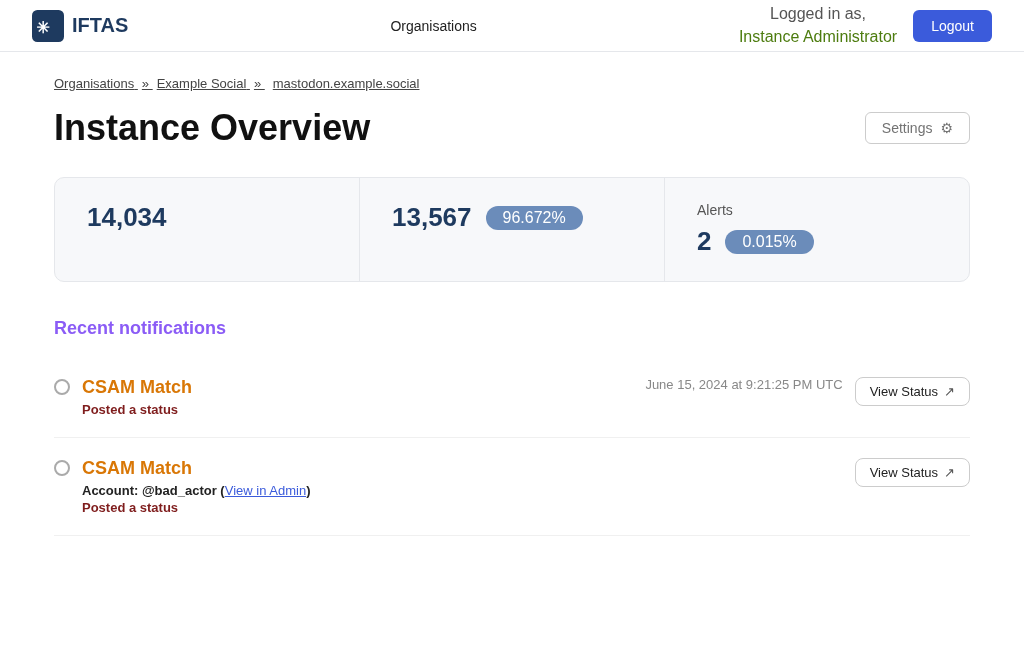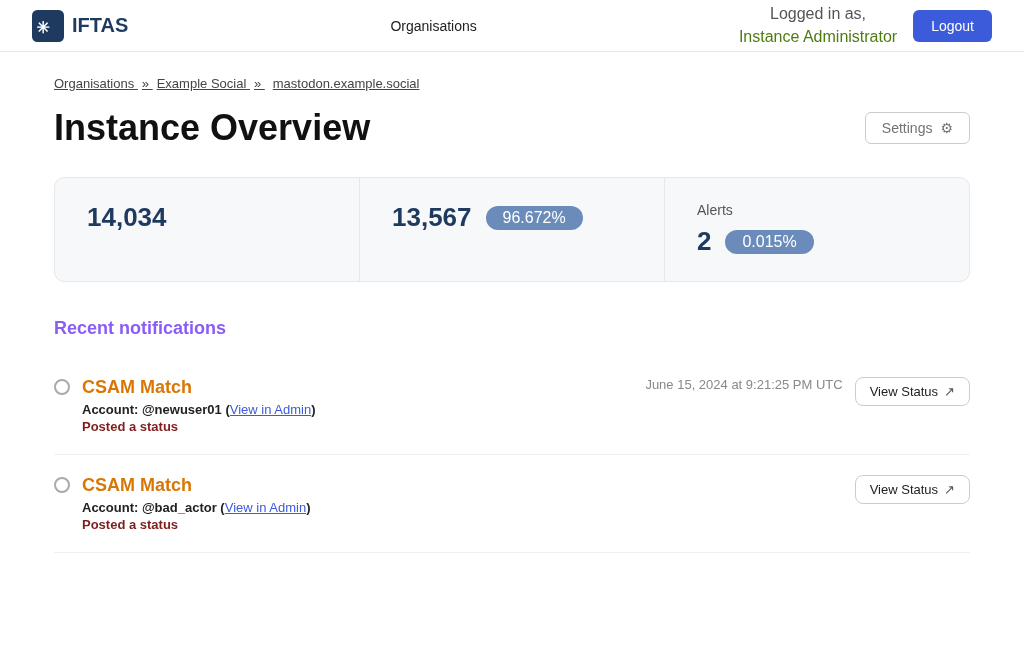--- a/index.html
+++ b/index.html
@@ -280,24 +280,20 @@
   </div>
 
   <div>
     <h2 class="section-title">Recent notifications</h2>
 
     <div class="notification-item">
       <div class="notification-left">
         <div class="notif-dot"></div>
         <div class="notif-content">
           <div class="notif-type">CSAM Match</div>
-          <div class="notif-account">
-            <span>Account: @newuser01</span>
-            (<a href="#">View in Admin</a>)
-          </div>
           <div class="notif-action">Posted a status</div>
         </div>
       </div>
       <div class="notification-right">
         <span class="notif-time">June 15, 2024 at 9:21:25 PM UTC</span>
         <button class="view-status-btn">
           <span>View Status</span>
           <span class="ext-icon">↗</span>
         </button>
       </div>

